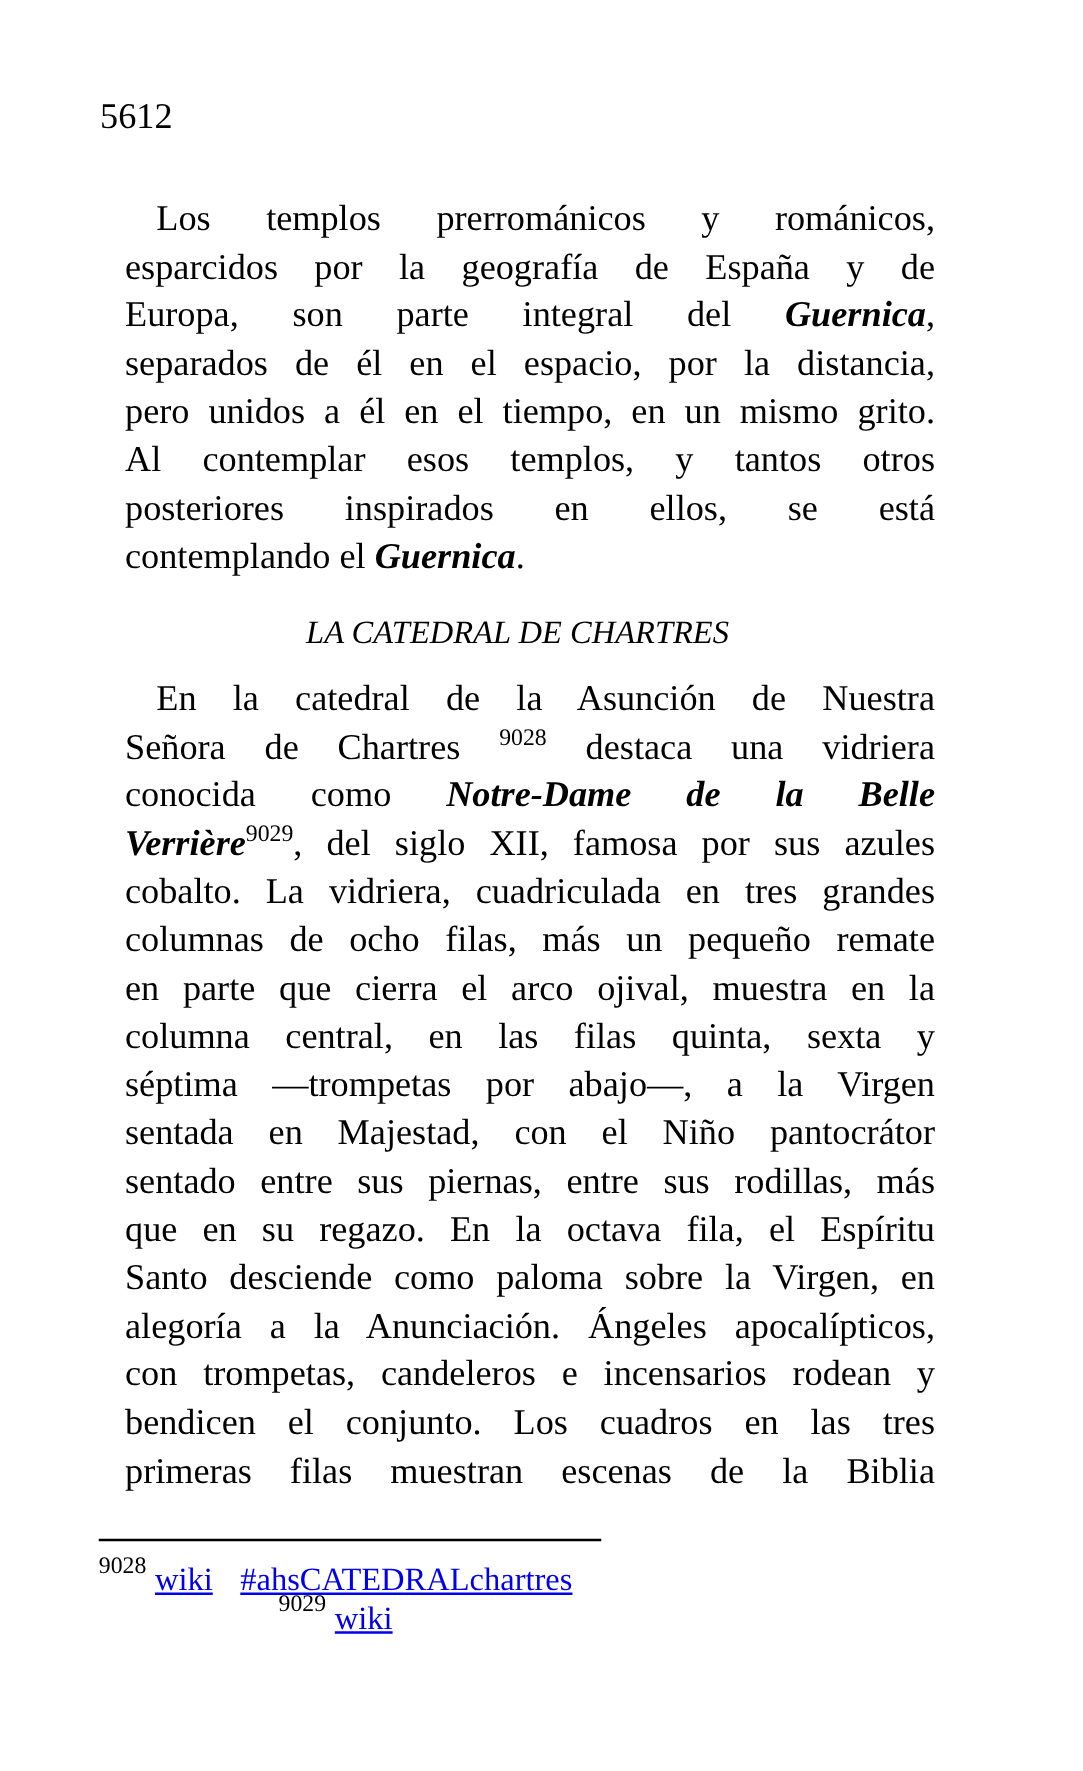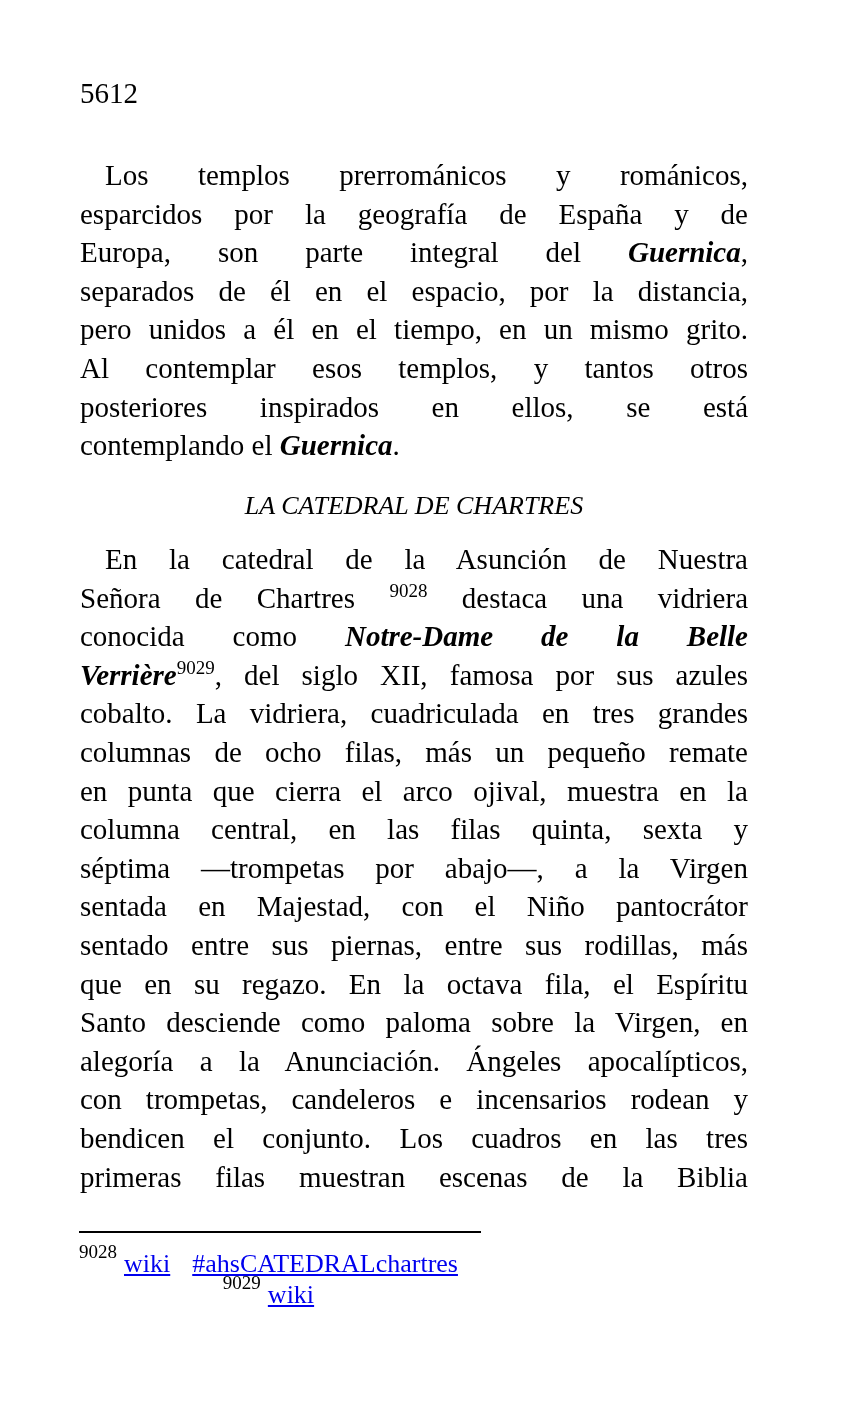--- a/index.html
+++ b/index.html
@@ -14,21 +14,21 @@
   .page-number {
     position: absolute; left: 80px; top: 79px;
     font-size: 29px; line-height: 29px;
   }
   .body-block {
     position: absolute; left: 80px; width: 668px;
     font-size: 29px; line-height: 38.6px;
   }
   #paragraph-1 { top: 156px; }
   #paragraph-2 { top: 540px; }
-  .line { text-align: justify; text-align-last: justify; white-space: normal; }
+  .line { text-align: justify; text-align-last: justify; white-space: normal; margin-left: 20px; }
   .line.indent { text-indent: 25px; }
   .line.last { text-align-last: left; }
   .section-heading {
     position: absolute; left: 80px; width: 668px; top: 492px;
     font-size: 26px; line-height: 28px;
     font-style: italic; text-align: center;
   }
   i { font-style: italic; font-weight: bold; }
   sup.body-sup {
     font-size: 19px; line-height: 0; vertical-align: 11px; font-style: normal;
@@ -70,21 +70,21 @@
 
 <div class="section-heading">LA CATEDRAL DE CHARTRES</div>
 
 <div class="body-block" id="paragraph-2">
     <div class="line indent"><span>En la catedral de la Asunción de Nuestra</span></div>
     <div class="line"><span>Señora de Chartres </span><sup class="body-sup">9028</sup><span> destaca una vidriera</span></div>
     <div class="line"><span>conocida como </span><i>Notre-Dame de la Belle</i></div>
     <div class="line"><i>Verrière</i><sup class="body-sup">9029</sup><span>, del siglo XII, famosa por sus azules</span></div>
     <div class="line"><span>cobalto. La vidriera, cuadriculada en tres grandes</span></div>
     <div class="line"><span>columnas de ocho filas, más un pequeño remate</span></div>
-    <div class="line"><span>en punta que cierra el arco ojival, muestra en la</span></div>
+    <div class="line"><span>en parte que cierra el arco ojival, muestra en la</span></div>
     <div class="line"><span>columna central, en las filas quinta, sexta y</span></div>
     <div class="line"><span>séptima —trompetas por abajo—, a la Virgen</span></div>
     <div class="line"><span>sentada en Majestad, con el Niño pantocrátor</span></div>
     <div class="line"><span>sentado entre sus piernas, entre sus rodillas, más</span></div>
     <div class="line"><span>que en su regazo. En la octava fila, el Espíritu</span></div>
     <div class="line"><span>Santo desciende como paloma sobre la Virgen, en</span></div>
     <div class="line"><span>alegoría a la Anunciación. Ángeles apocalípticos,</span></div>
     <div class="line"><span>con trompetas, candeleros e incensarios rodean y</span></div>
     <div class="line"><span>bendicen el conjunto. Los cuadros en las tres</span></div>
     <div class="line"><span>primeras filas muestran escenas de la Biblia</span></div>

